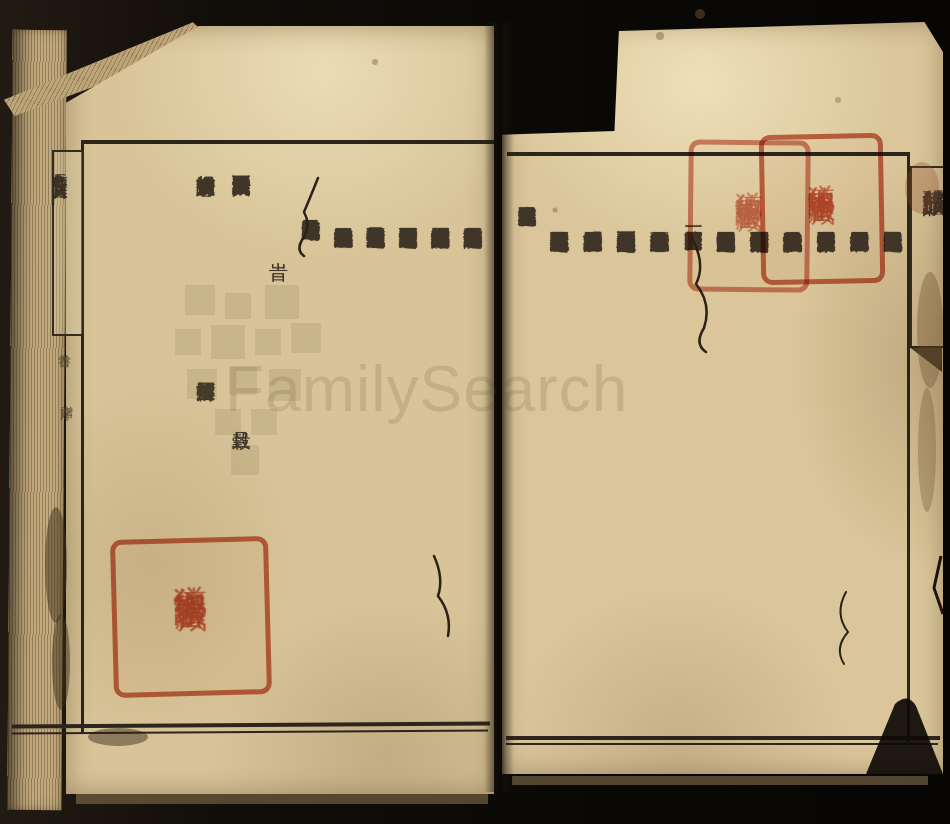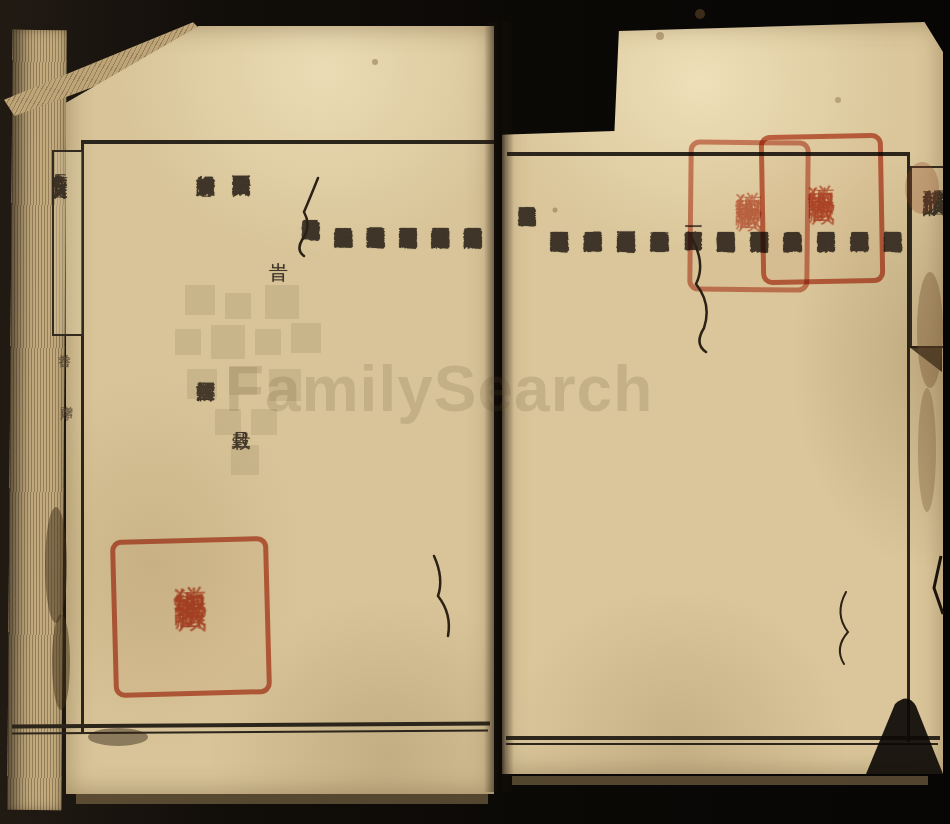--- a/index.html
+++ b/index.html
@@ -49,21 +49,21 @@
   .foldlabel{position:absolute;writing-mode:vertical-rl;text-orientation:upright;
     font-size:13px;line-height:15px;color:#554834;opacity:.85;}
   
   .seal{position:absolute;border:5px solid rgba(198,84,58,.82);border-radius:11px;
     mix-blend-mode:multiply;background:rgba(220,130,100,.05);
     display:flex;align-items:center;justify-content:center;}
   .seal .schars{writing-mode:vertical-rl;text-orientation:upright;
     color:rgba(200,86,60,.78);letter-spacing:2px;filter:blur(.3px);}
   
   .wm-text{position:absolute;left:225px;top:352px;width:500px;
-    font-family:"Liberation Sans","DejaVu Sans",sans-serif;font-weight:700;
+    font-family:"Liberation Sans","DejaVu Sans",sans-serif;font-weight:400;
     font-size:64px;color:rgba(92,76,48,.17);letter-spacing:1px;}
   .wm-logo{position:absolute;left:175px;top:285px;opacity:.13;}
   .damage{position:absolute;left:0;top:0;pointer-events:none;}
 </style>
 </head>
 <body>
 
 <div id="stage">
 
   <div class="stack"></div>

